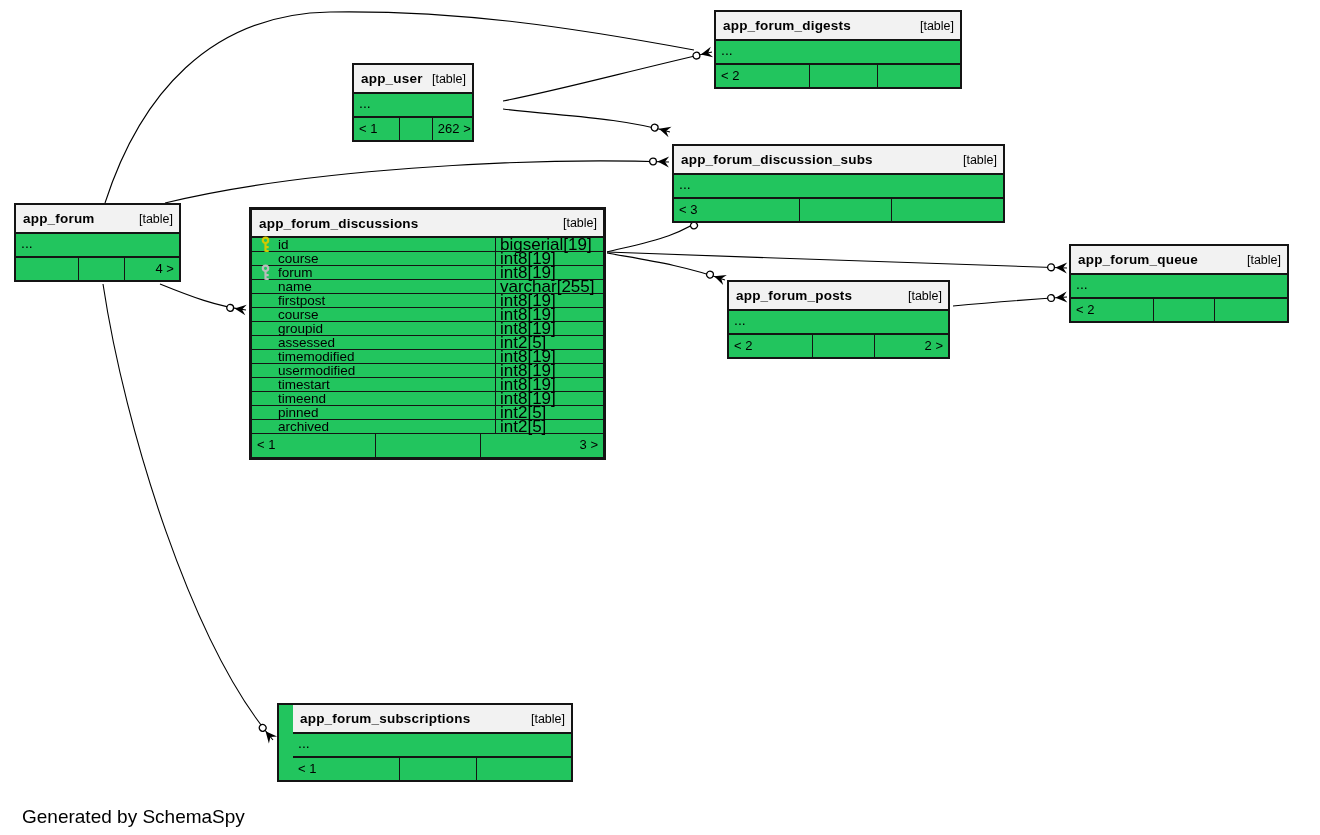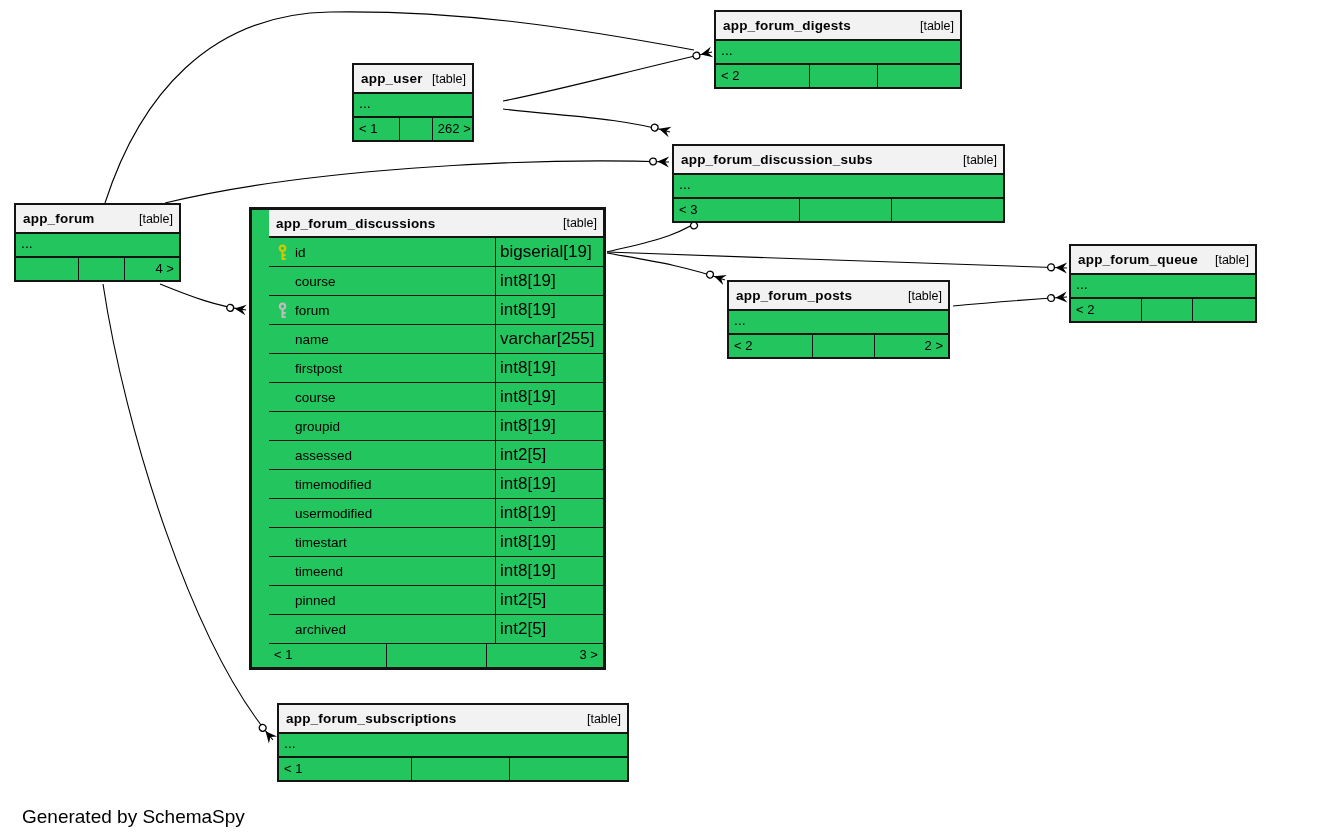--- a/index.html
+++ b/index.html
@@ -30,21 +30,21 @@
   .tbl-f .fc{box-sizing:border-box;padding:3px 5px;white-space:nowrap;}
   .tbl-f .fc1{width:38%;}
   .tbl-f .fc2{width:28%;border-left:1.5px solid #141414;}
   .tbl-f .fc3{width:34%;border-left:1.5px solid #141414;text-align:right;}
   
   .big .tbl-f{height:23px;}
   .big .tbl-f .fc1{width:35%;}
   .big .tbl-f .fc2{width:30%;}
   .big .tbl-f .fc3{width:35%;}
   .col-row{
-    display:flex;align-items:center;height:29px;box-sizing:border-box;
+    display:flex;align-items:center;height:14px;box-sizing:border-box;
     border-bottom:1.5px solid #141414;font-size:13.5px;
   }
   .key-cell{
     width:26px;flex:0 0 26px;display:flex;align-items:center;justify-content:center;
   }
   .col-name{flex:1 1 auto;padding-right:4px;}
   .col-type{
     flex:0 0 103px;border-left:1.5px solid #141414;align-self:stretch;
     display:flex;align-items:center;padding-left:4px;font-size:17px;
   }
@@ -121,21 +121,21 @@
     <span class="tbl-tag">[table]</span>
   </div>
   <div class="tbl-ellipsis">...</div>
   <div class="tbl-f">
     <span class="fc fc1"></span>
     <span class="fc fc2"></span>
     <span class="fc fc3">4 &gt;</span>
   </div>
 </div>
 
-<div class="tbl big" style="left:249px;top:207px;width:357px;padding-left:17px;">
+<div class="tbl big" style="left:249px;top:207px;width:357px;">
   <div class="tbl-h">
     <span class="tbl-title">app_forum_discussions</span>
     <span class="tbl-tag">[table]</span>
   </div>
   <div>
       <div class="col-row">
         <span class="key-cell" style="color: rgb(208, 201, 0);">
           <svg width="11" height="17" viewBox="0 0 11 17">
             <circle cx="5.5" cy="4.3" r="2.7" fill="none" stroke="currentColor" stroke-width="2.2"></circle>
             <path d="M5.5 7 L5.5 15.7 M5.5 11.2 L8.7 11.2 M5.5 15 L8.7 15" stroke="currentColor" stroke-width="2.2" fill="none"></path>
@@ -228,34 +228,34 @@
     <span class="tbl-tag">[table]</span>
   </div>
   <div class="tbl-ellipsis">...</div>
   <div class="tbl-f">
     <span class="fc fc1">&lt; 2</span>
     <span class="fc fc2"></span>
     <span class="fc fc3">2 &gt;</span>
   </div>
 </div>
 
-<div class="tbl" style="left:1069px;top:244px;width:188px;">
+<div class="tbl" style="left:1069px;top:244px;width:220px;">
   <div class="tbl-h">
     <span class="tbl-title">app_forum_queue</span>
     <span class="tbl-tag">[table]</span>
   </div>
   <div class="tbl-ellipsis">...</div>
   <div class="tbl-f">
     <span class="fc fc1">&lt; 2</span>
     <span class="fc fc2"></span>
     <span class="fc fc3"></span>
   </div>
 </div>
 
-<div class="tbl" style="left:277px;top:703px;width:352px;">
+<div class="tbl" style="left:277px;top:703px;width:296px;padding-left:14px;">
   <div class="tbl-h">
     <span class="tbl-title">app_forum_subscriptions</span>
     <span class="tbl-tag">[table]</span>
   </div>
   <div class="tbl-ellipsis">...</div>
   <div class="tbl-f">
     <span class="fc fc1">&lt; 1</span>
     <span class="fc fc2"></span>
     <span class="fc fc3"></span>
   </div>

